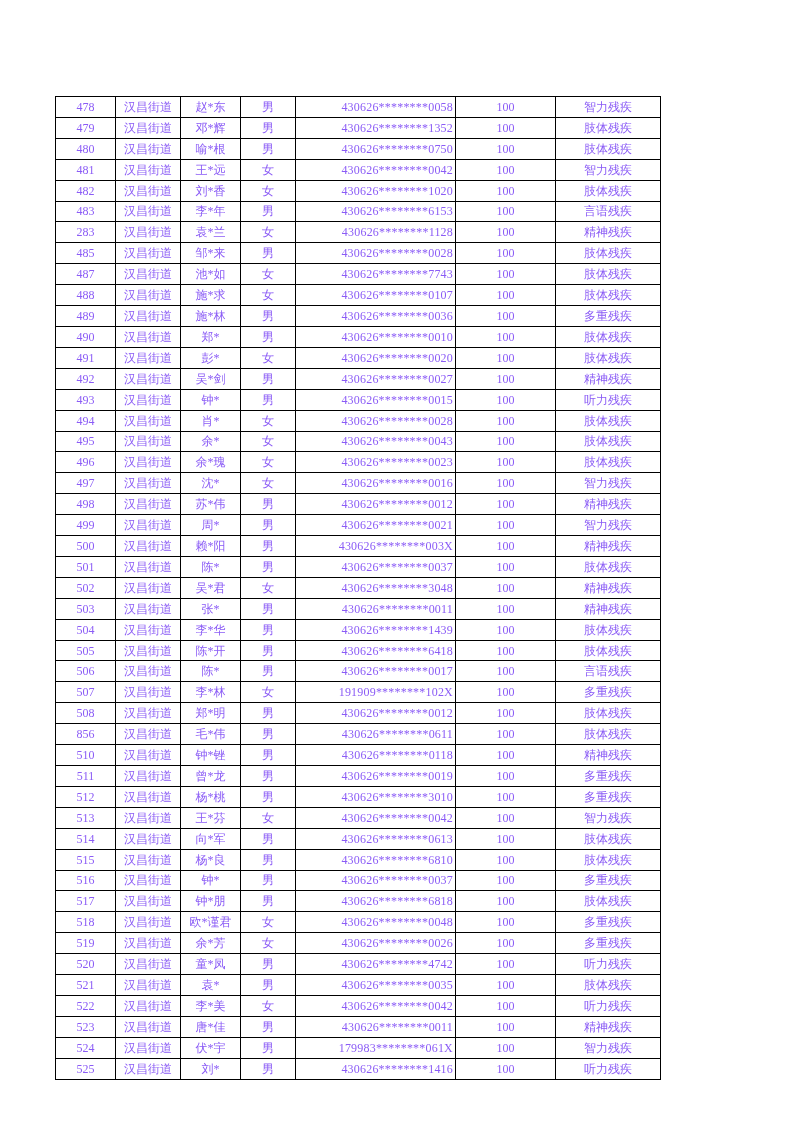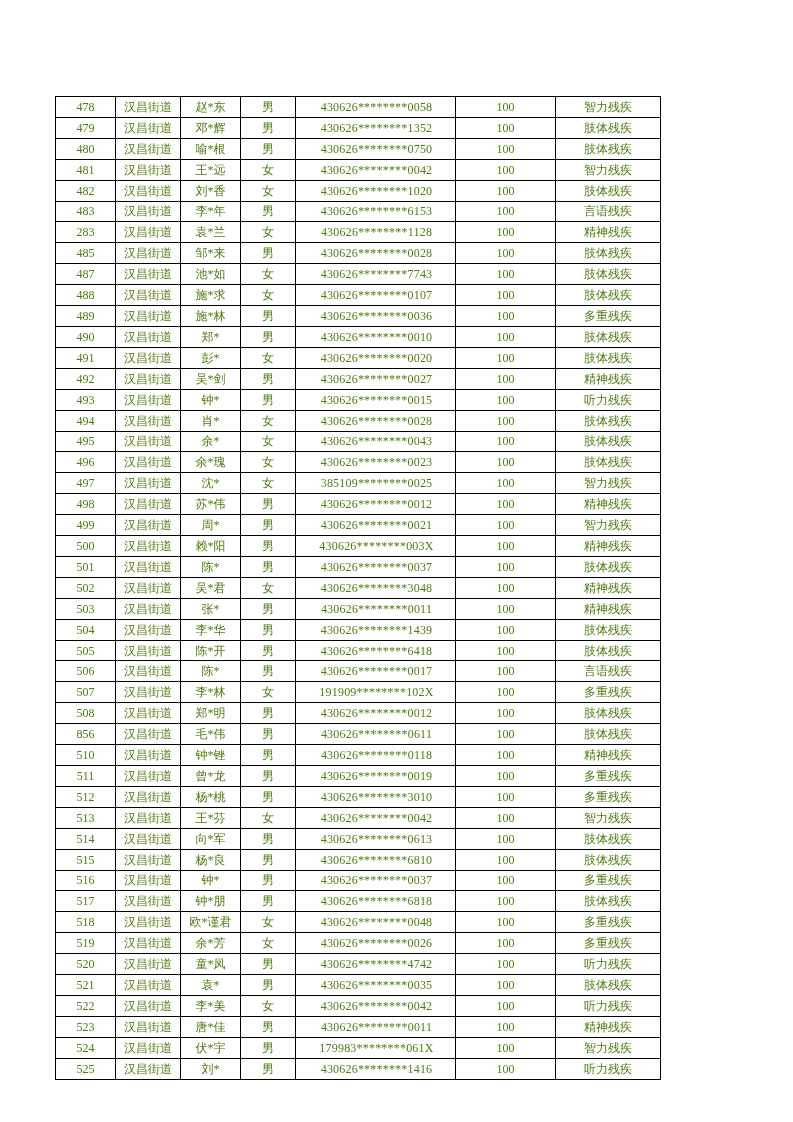--- a/index.html
+++ b/index.html
@@ -16,35 +16,35 @@
     font-family: "Liberation Serif", "DejaVu Serif", serif;
   }
   table.records {
     position: absolute;
     left: 55px;
     top: 96px;
     border-collapse: collapse;
     table-layout: fixed;
     width: 605px;
     font-size: 12px;
-    color: #4d7c0f;
+    color: #8b5cf6;
   }
   table.records td {
     border: 1px solid #000000;
     height: 19.92px;
     padding: 0 2px;
     text-align: center;
     vertical-align: middle;
     overflow: hidden;
     white-space: nowrap;
     line-height: 1;
   }
   
   table.records td:nth-child(5) {
-    text-align: center;
+    text-align: right;
     padding-left: 4px;
     letter-spacing: 0.2px;
   }
   col.c-no     { width: 60px; }
   col.c-street { width: 65px; }
   col.c-name   { width: 60px; }
   col.c-gender { width: 55px; }
   col.c-id     { width: 160px; }
   col.c-amount { width: 100px; }
   col.c-type   { width: 105px; }
@@ -224,21 +224,21 @@
           <td>女</td>
           <td>430626********0023</td>
           <td>100</td>
           <td>肢体残疾</td>
         </tr>
         <tr>
           <td>497</td>
           <td>汉昌街道</td>
           <td>沈*</td>
           <td>女</td>
-          <td>385109********0025</td>
+          <td>430626********0016</td>
           <td>100</td>
           <td>智力残疾</td>
         </tr>
         <tr>
           <td>498</td>
           <td>汉昌街道</td>
           <td>苏*伟</td>
           <td>男</td>
           <td>430626********0012</td>
           <td>100</td>

